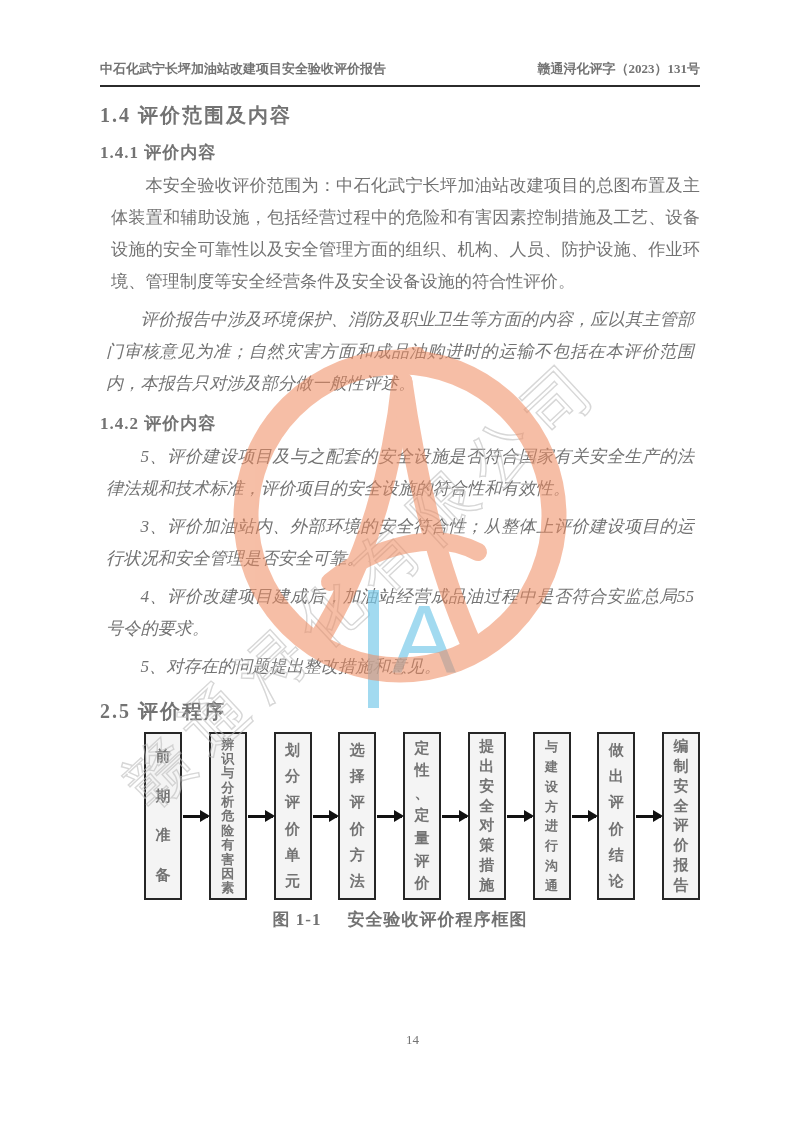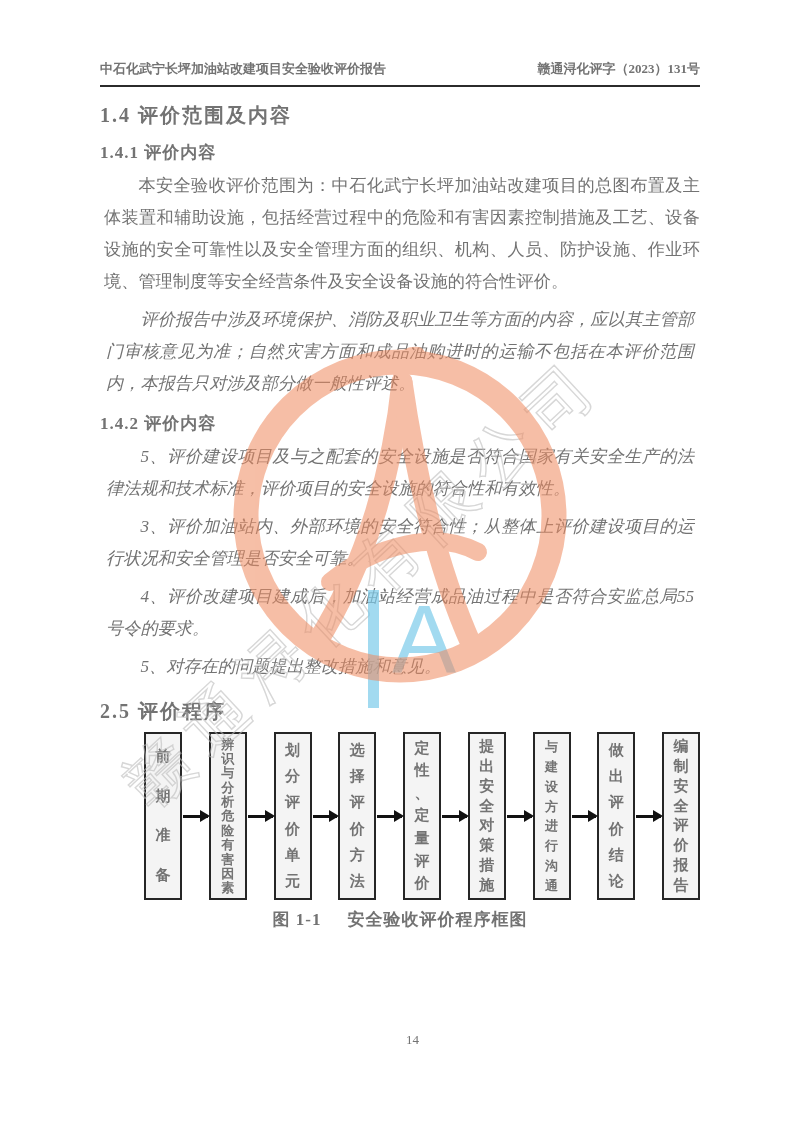--- a/index.html
+++ b/index.html
@@ -11,21 +11,21 @@
   }
   .content{position:absolute;left:100px;top:60px;width:600px;}
   .hdr{
     display:flex;justify-content:space-between;align-items:flex-end;
     font-size:13px;font-weight:bold;padding-bottom:7px;border-bottom:2px solid #2b2b2b;
   }
   h1.sec{font-size:20px;font-weight:bold;margin:15px 0 0 0;letter-spacing:2px;}
   h2.sub{font-size:17px;font-weight:bold;margin:12px 0 0 0;letter-spacing:1px;}
   p.bodytxt{
     font-size:17.2px;line-height:32px;text-align:justify;text-indent:2em;
-    margin:6px 0 0 4px;
+    margin:6px 0 0 11px;
   }
   p.tight{margin:6px;font-style:italic;}
   .flowchart{
     display:flex;align-items:center;margin:7px 0 0 44px;width:556px;
   }
   .fc-box{
     width:38px;height:168px;box-sizing:border-box;border:2px solid #262626;
     background:#f4f4f4;display:flex;flex-direction:column;justify-content:space-around;
     align-items:center;font-weight:bold;font-size:15px;line-height:1;flex:0 0 auto;
     padding:3px 0;

